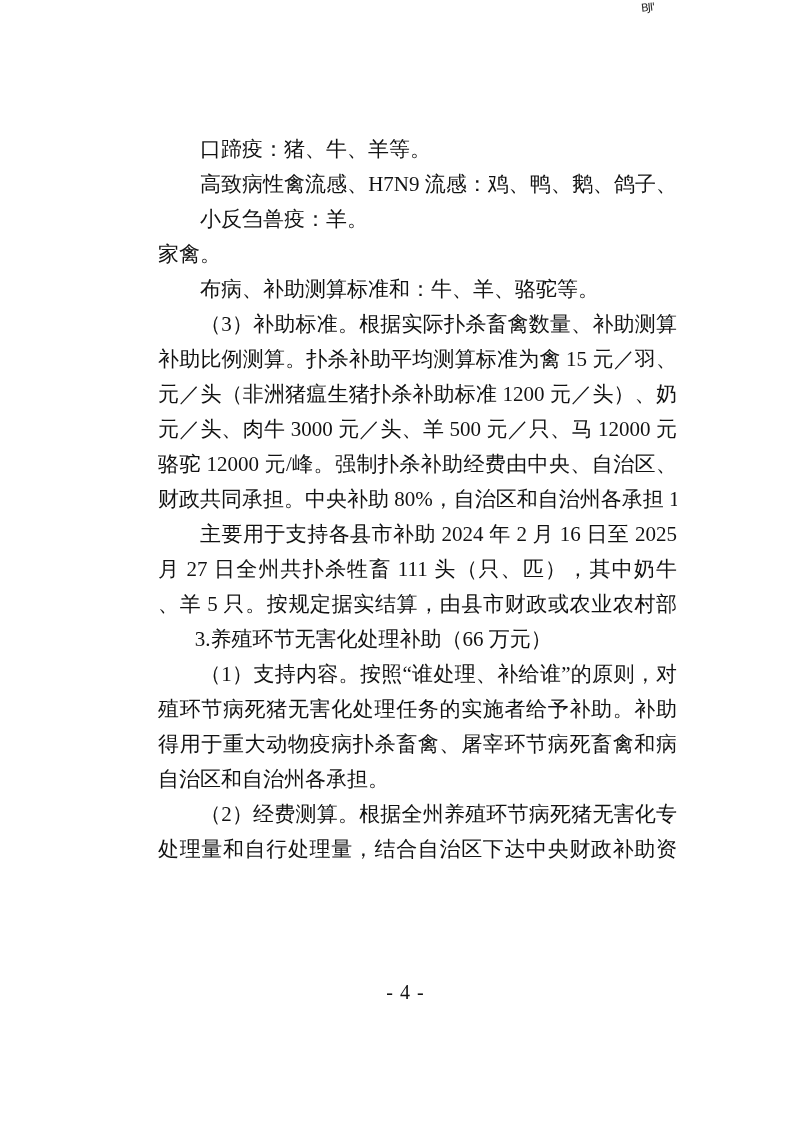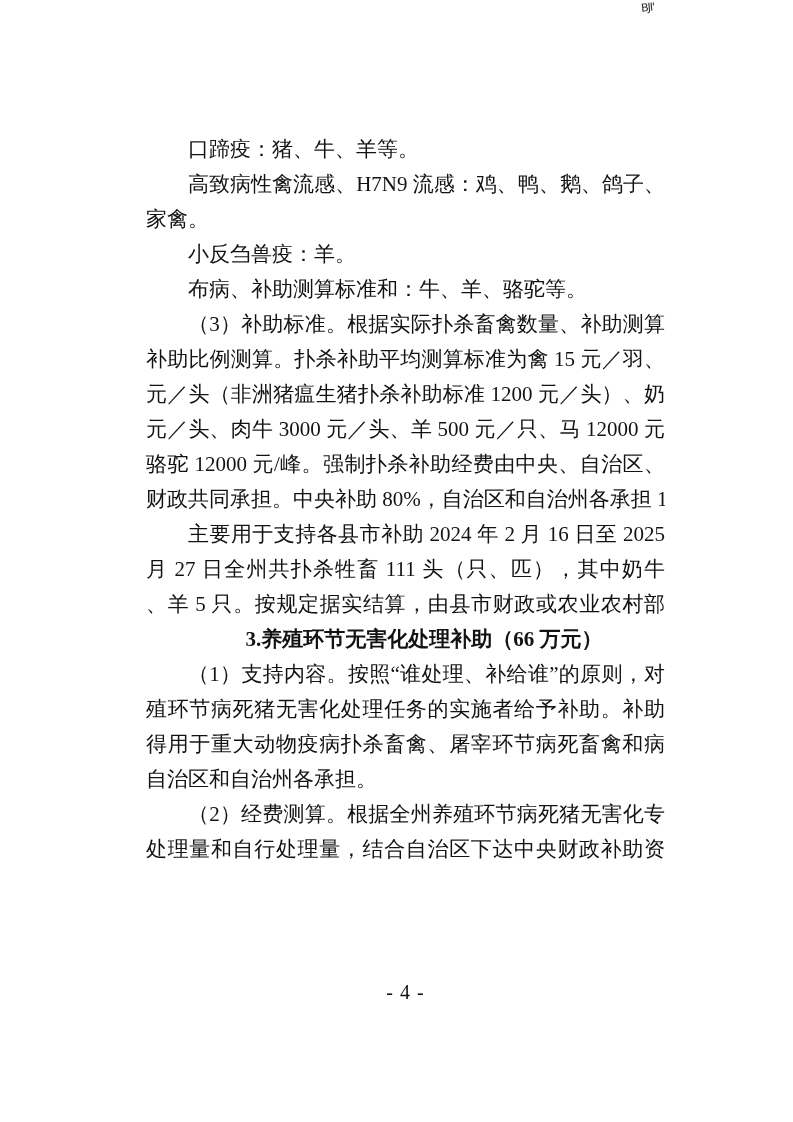--- a/index.html
+++ b/index.html
@@ -21,44 +21,43 @@
     left: 641px;
     top: 1px;
     font-size: 11px;
     font-family: "DejaVu Sans", sans-serif;
     color: #2a2a2a;
     transform: rotate(-6deg);
     letter-spacing: -1px;
   }
   .content {
     position: absolute;
-    left: 146px;
+    left: 158px;
     top: 132px;
     width: 519px;
     font-size: 21px;
     line-height: 35px;
   }
   .line {
     height: 35px;
     overflow: hidden;
     white-space: nowrap;
   }
   .line.fill {
     white-space: normal;
     text-align: justify;
     text-align-last: justify;
     text-justify: inter-character;
   }
   .line.indent {
     text-indent: 2em;
   }
   .line.heading {
-    font-weight: bold;
+    font-weight: normal;
     text-indent: 1.75em;
-    text-align: center;
   }
   .page-footer {
     position: absolute;
     left: 146px;
     top: 981px;
     width: 519px;
     text-align: center;
     font-size: 20px;
     letter-spacing: 1px;
   }
@@ -66,22 +65,22 @@
 </head>
 <body>
 
 <div class="page">
 
   <div class="corner-mark">BJI'</div>
 
   <main class="content">
     <div class="line indent">口蹄疫：猪、牛、羊等。</div>
     <div class="line indent fill">高致病性禽流感、H7N9 流感：鸡、鸭、鹅、鸽子、鹌鹑等</div>
+    <div class="line indent">小反刍兽疫：羊。</div>
     <div class="line">家禽。</div>
-    <div class="line indent">小反刍兽疫：羊。</div>
     <div class="line indent">布病、补助测算标准和：牛、羊、骆驼等。</div>
     <div class="line indent fill">（3）补助标准。根据实际扑杀畜禽数量、补助测算标准和</div>
     <div class="line fill">补助比例测算。扑杀补助平均测算标准为禽 15 元／羽、猪 800</div>
     <div class="line fill">元／头（非洲猪瘟生猪扑杀补助标准 1200 元／头）、奶牛 6000</div>
     <div class="line fill">元／头、肉牛 3000 元／头、羊 500 元／只、马 12000 元／匹、</div>
     <div class="line fill">骆驼 12000 元/峰。强制扑杀补助经费由中央、自治区、地市级</div>
     <div class="line">财政共同承担。中央补助 80%，自治区和自治州各承担 10%。</div>
     <div class="line indent fill">主要用于支持各县市补助 2024 年 2 月 16 日至 2025 年 2</div>
     <div class="line fill">月 27 日全州共扑杀牲畜 111 头（只、匹），其中奶牛 106 头</div>
     <div class="line fill">、羊 5 只。按规定据实结算，由县市财政或农业农村部门发</div>

